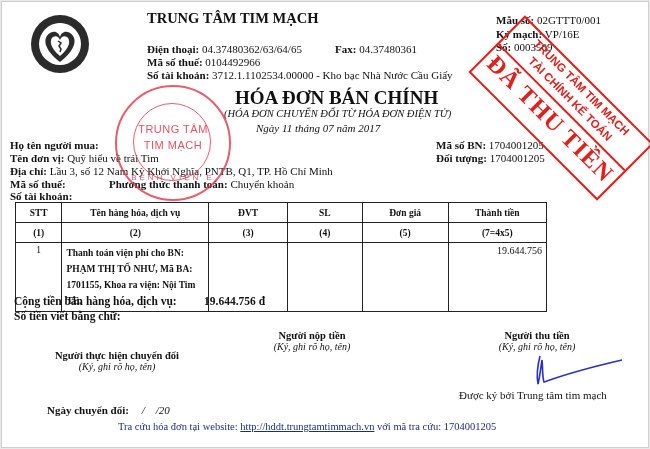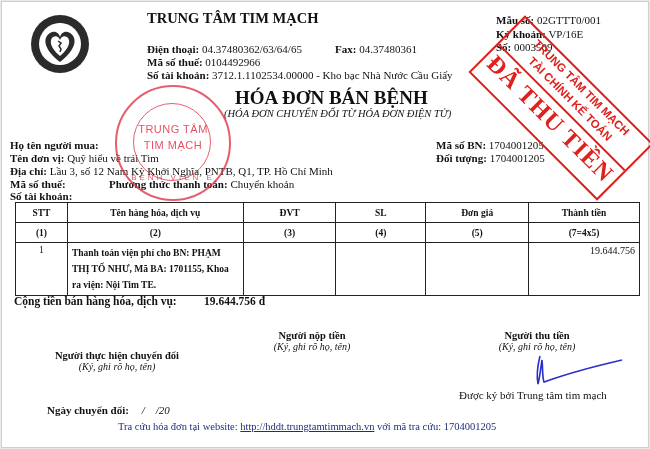--- a/index.html
+++ b/index.html
@@ -16,21 +16,21 @@
   .abs { position: absolute; white-space: nowrap; }
   .b { font-weight: bold; }
   .i { font-style: italic; }
   .f11 { font-size: 11px; }
 
   
   .logo { position: absolute; left: 28px; top: 12px; width: 60px; height: 60px; }
 
   
   .inv-table {
-    position: absolute; left: 13px; top: 200px; width: 625px;
+    position: absolute; left: 13px; top: 200px; width: 532px;
     border-collapse: collapse; font-size: 9.5px;
   }
   .inv-table td, .inv-table th {
     border: 1px solid #222; padding: 2px 4px; vertical-align: middle;
   }
   .inv-table th { font-weight: bold; height: 15px; text-align: center; }
   .inv-table .nums td { font-weight: bold; text-align: center; height: 15px; }
   .inv-table .item td { height: 36px; vertical-align: top; }
   .inv-table .item .desc { font-weight: bold; line-height: 16px; white-space: normal; }
   .inv-table .item .stt { text-align: center; }
@@ -103,30 +103,31 @@
   <div class="abs f11" style="left:145px;top:67px;">
     <span class="b">Số tài khoản:</span>
     <span>3712.1.1102534.00000 - Kho bạc Nhà Nước Cầu Giấy</span>
   </div>
 
   <div class="abs f11" style="left:494px;top:12px;">
     <span class="b">Mẫu số:</span>
     <span>02GTTT0/001</span>
   </div>
   <div class="abs f11" style="left:494px;top:26px;">
-    <span class="b">Ký khoản:</span>
+    <span class="b">Ký mạch:</span>
     <span>VP/16E</span>
   </div>
   <div class="abs f11" style="left:494px;top:39px;">
     <span class="b">Số:</span>
     <span>0003509</span>
   </div>
 
-  <div class="abs b" style="left:233px;top:85px;font-size:19px;">HÓA ĐƠN BÁN BỆNH</div>
+  <div class="abs b" style="left:233px;top:85px;font-size:19px;">HÓA ĐƠN BÁN CHÍNH</div>
   <div class="abs i" style="left:222px;top:106px;font-size:10.5px;">(HÓA ĐƠN CHUYỂN ĐỔI TỪ HÓA ĐƠN ĐIỆN TỬ)</div>
+  <div class="abs i" style="left:254px;top:120px;font-size:11px;">Ngày 11 tháng 07 năm 2017</div>
 
   <div class="abs f11 b" style="left:8px;top:137px;">
     <span>Họ tên người mua:</span>
     <span></span>
   </div>
   <div class="abs f11" style="left:8px;top:150px;">
     <span class="b">Tên đơn vị:</span>
     <span>Quỹ hiểu về trái Tim</span>
   </div>
   <div class="abs f11" style="left:8px;top:163px;">
@@ -186,20 +187,21 @@
       <td></td>
       <td></td>
       <td></td>
       <td class="amount">19.644.756</td>
     </tr>
   </tbody>
     </table>
 
   <div class="abs b" style="left:12px;top:293px;font-size:11.5px;">Cộng tiền bán hàng hóa, dịch vụ:</div>
   <div class="abs b" style="left:202px;top:293px;font-size:11.5px;">19.644.756 đ</div>
+  <div class="abs b" style="left:12px;top:308px;font-size:11.5px;">Số tiền viết bằng chữ:</div>
 
   <div class="sig-col" style="left:30px;top:348px;">
     <div class="sig-title">Người thực hiện chuyển đổi</div>
     <div class="sig-sub">(Ký, ghi rõ họ, tên)</div>
   </div>
   <div class="sig-col" style="left:225px;top:328px;">
     <div class="sig-title">Người nộp tiền</div>
     <div class="sig-sub">(Ký, ghi rõ họ, tên)</div>
   </div>
   <div class="sig-col" style="left:450px;top:328px;">

